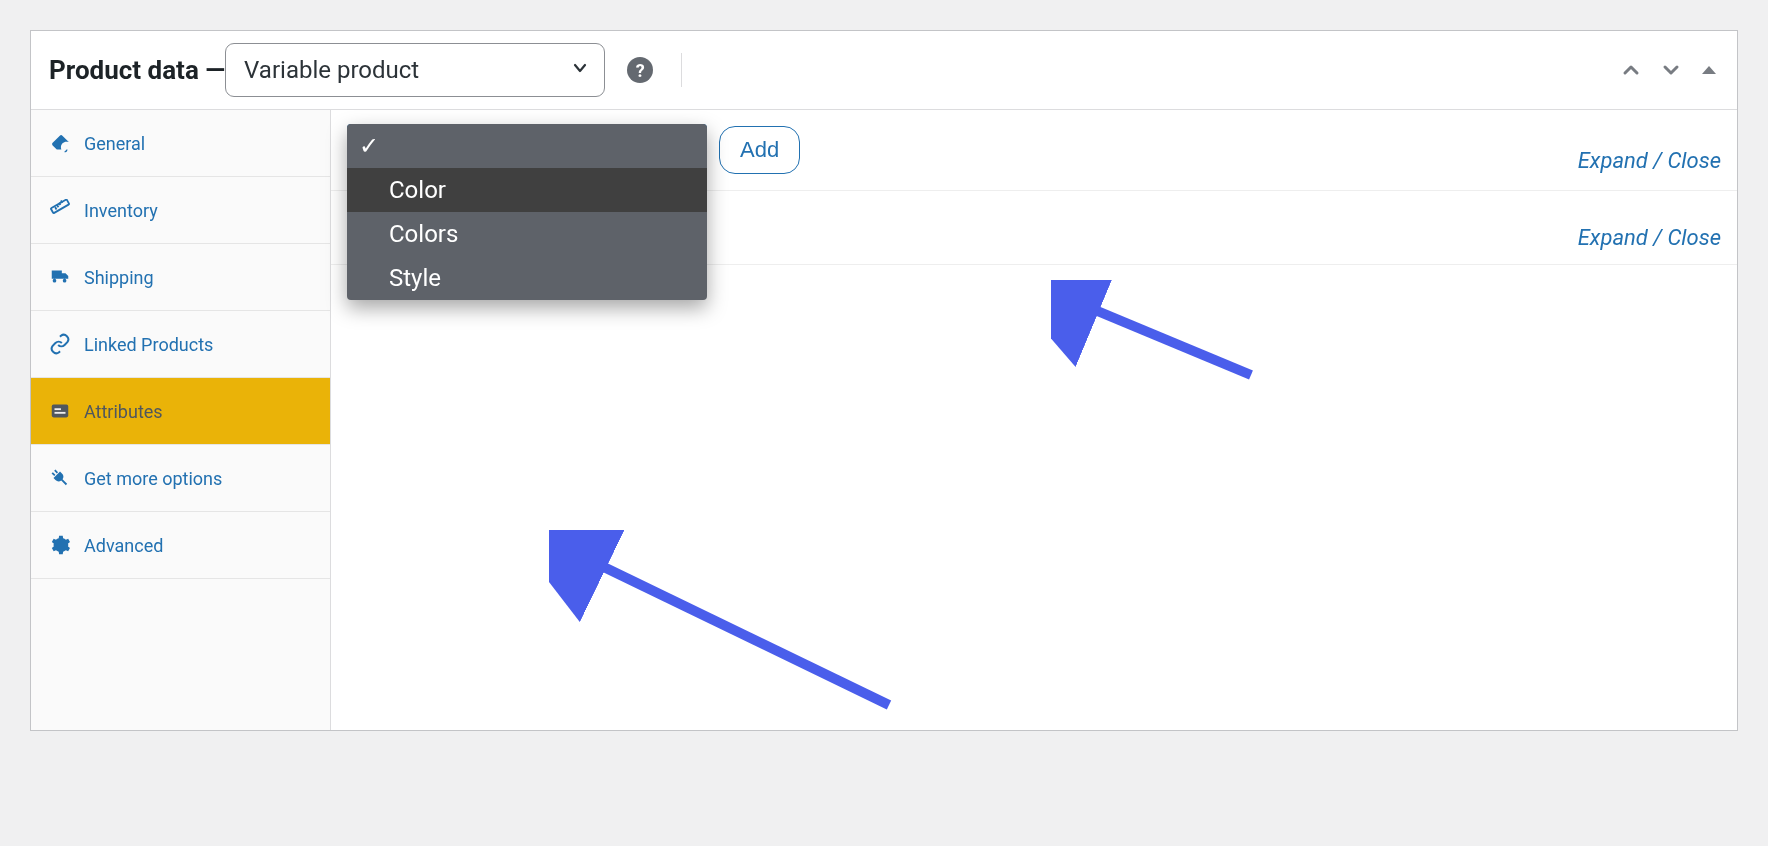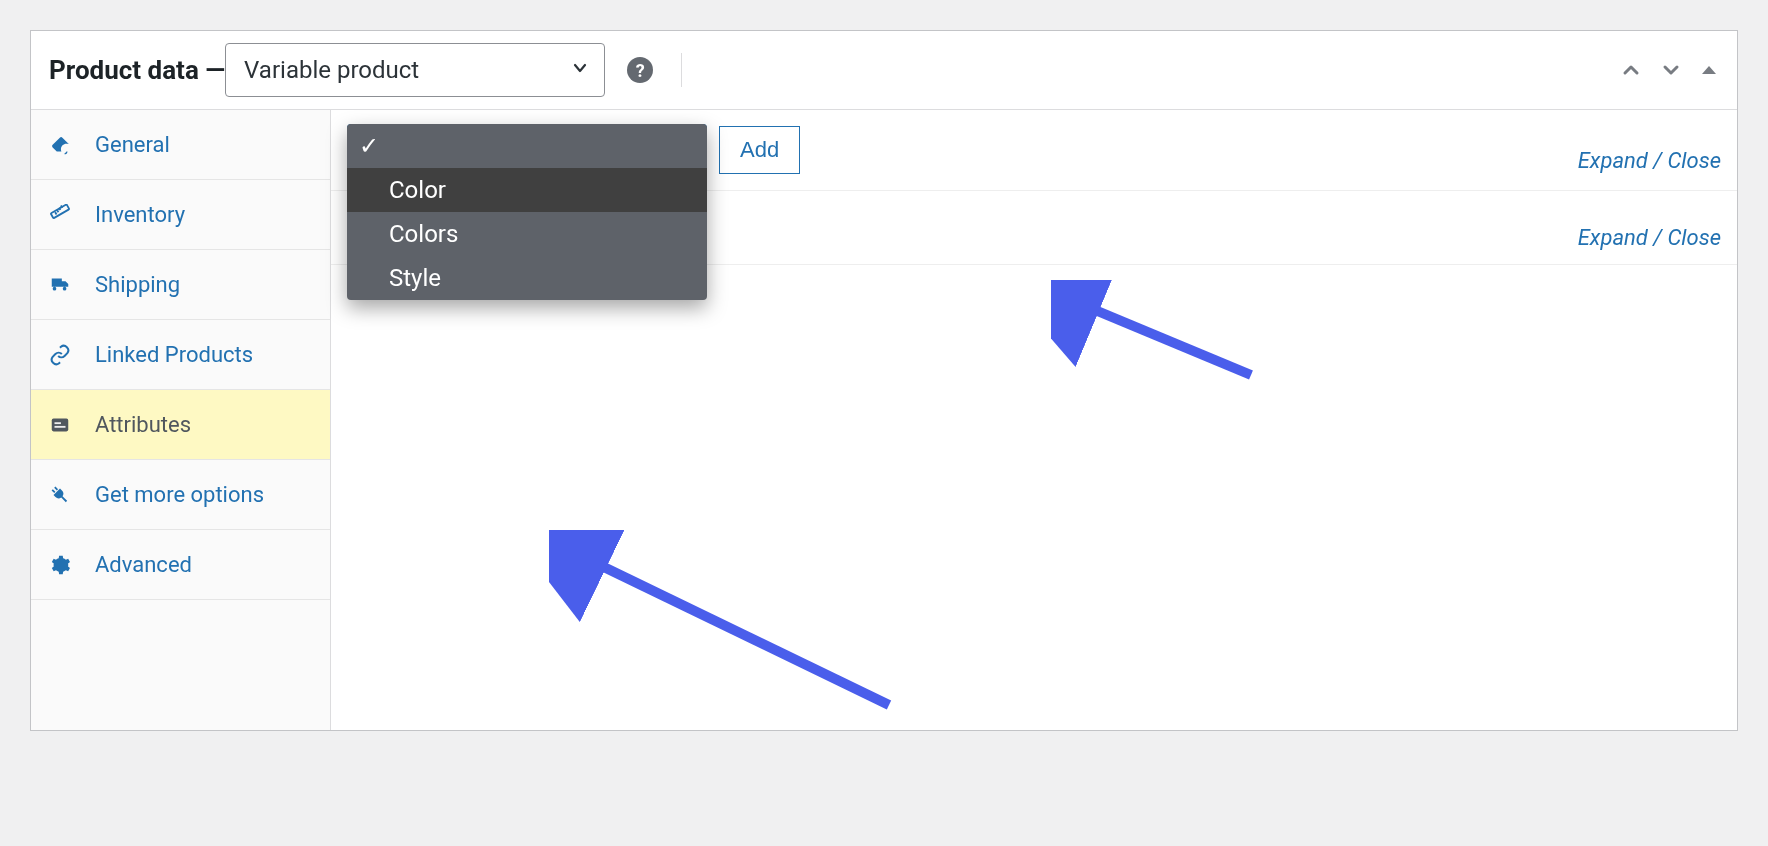--- a/index.html
+++ b/index.html
@@ -23,21 +23,21 @@
     position: relative;
   }
   .panel-title {
     font-size: 26px;
     font-weight: 700;
     color: #1d2327;
   }
   .product-type-select {
     position: relative;
     border: 1px solid #8c8f94;
-    border-radius: 4px;
+    border-radius: 9px;
     height: 54px;
     display: flex;
     align-items: center;
     padding: 0 48px 0 18px;
     font-size: 24px;
     color: #2c3338;
     min-width: 380px;
     background: #fff;
   }
   .product-type-select .chevron {
@@ -79,30 +79,30 @@
     display: flex;
     min-height: 620px;
   }
   .sidebar {
     width: 300px;
     border-right: 1px solid #dcdcde;
     background: #fafafa;
   }
   .sidebar-item {
     display: flex;
-    align-items: center;
-    gap: 24px;
+    align-items: flex-end;
+    gap: 13px;
     padding: 22px 18px;
     border-bottom: 1px solid #e5e5e5;
-    font-size: 22px;
+    font-size: 18px;
     color: #2271b1;
     cursor: pointer;
   }
   .sidebar-item.active {
-    background: #fef9c3;
+    background: #eab308;
     color: #50575e;
   }
   .sidebar-item.active .si-icon { color: #50575e; }
   .si-icon {
     width: 22px;
     height: 22px;
     display: inline-flex;
     align-items: center;
     justify-content: center;
     color: #2271b1;
@@ -158,21 +158,21 @@
     background: #404040;
     text-align: center;
   }
   .add-btn {
     margin-left: 12px;
     border: 1px solid #2271b1;
     background: #fff;
     color: #2271b1;
     font-size: 22px;
     padding: 10px 20px;
-    border-radius: 0;
+    border-radius: 16px;
     cursor: pointer;
   }
   .expand-close {
     margin-left: auto;
     color: #2271b1;
     font-style: italic;
     font-size: 22px;
     cursor: pointer;
     margin-top: 20px;
   }

